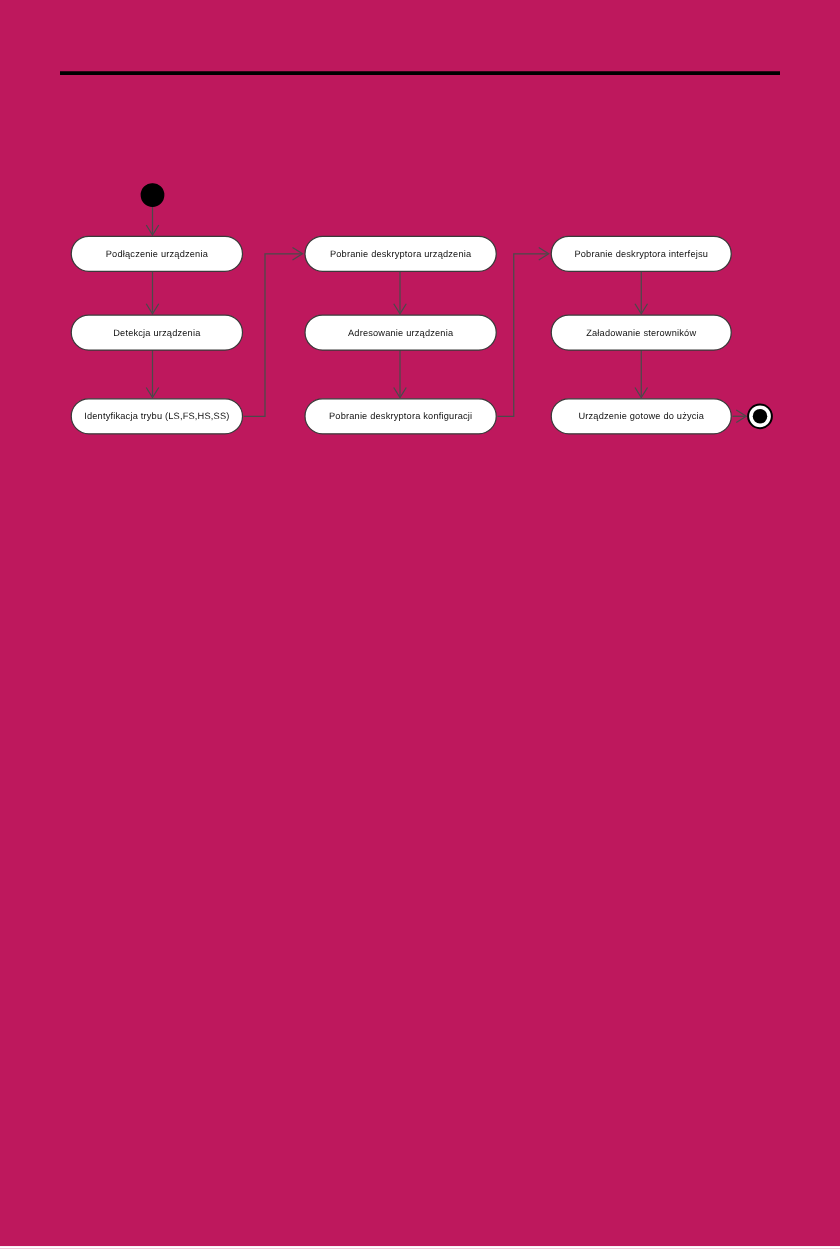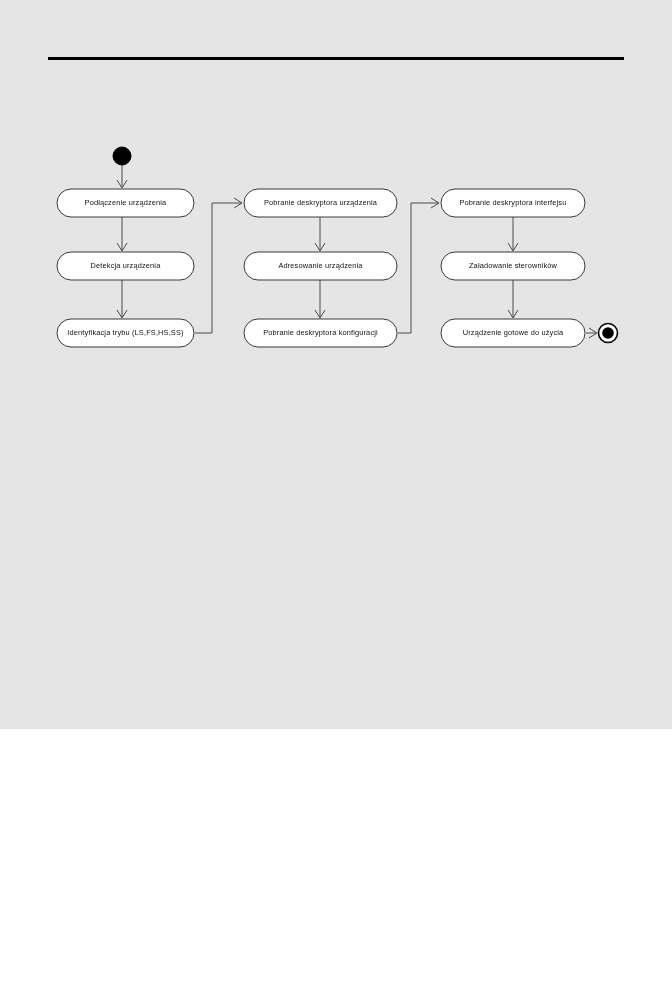--- a/index.html
+++ b/index.html
@@ -8,22 +8,22 @@
     padding: 0;
     background: #ffffff;
   }
   body {
     font-family: "Liberation Sans", sans-serif;
     color: #000000;
   }
   #page {
     position: relative;
     width: 672px;
-    height: 729px;
-    background: #e5e5e5;
+    height: 997px;
+    background: #be185d;
     overflow: hidden;
     text-decoration: underline;
   }
   #header-rule {
     position: absolute;
     left: 48px;
     top: 57px;
     width: 576px;
     height: 3px;
     background: #000000;

